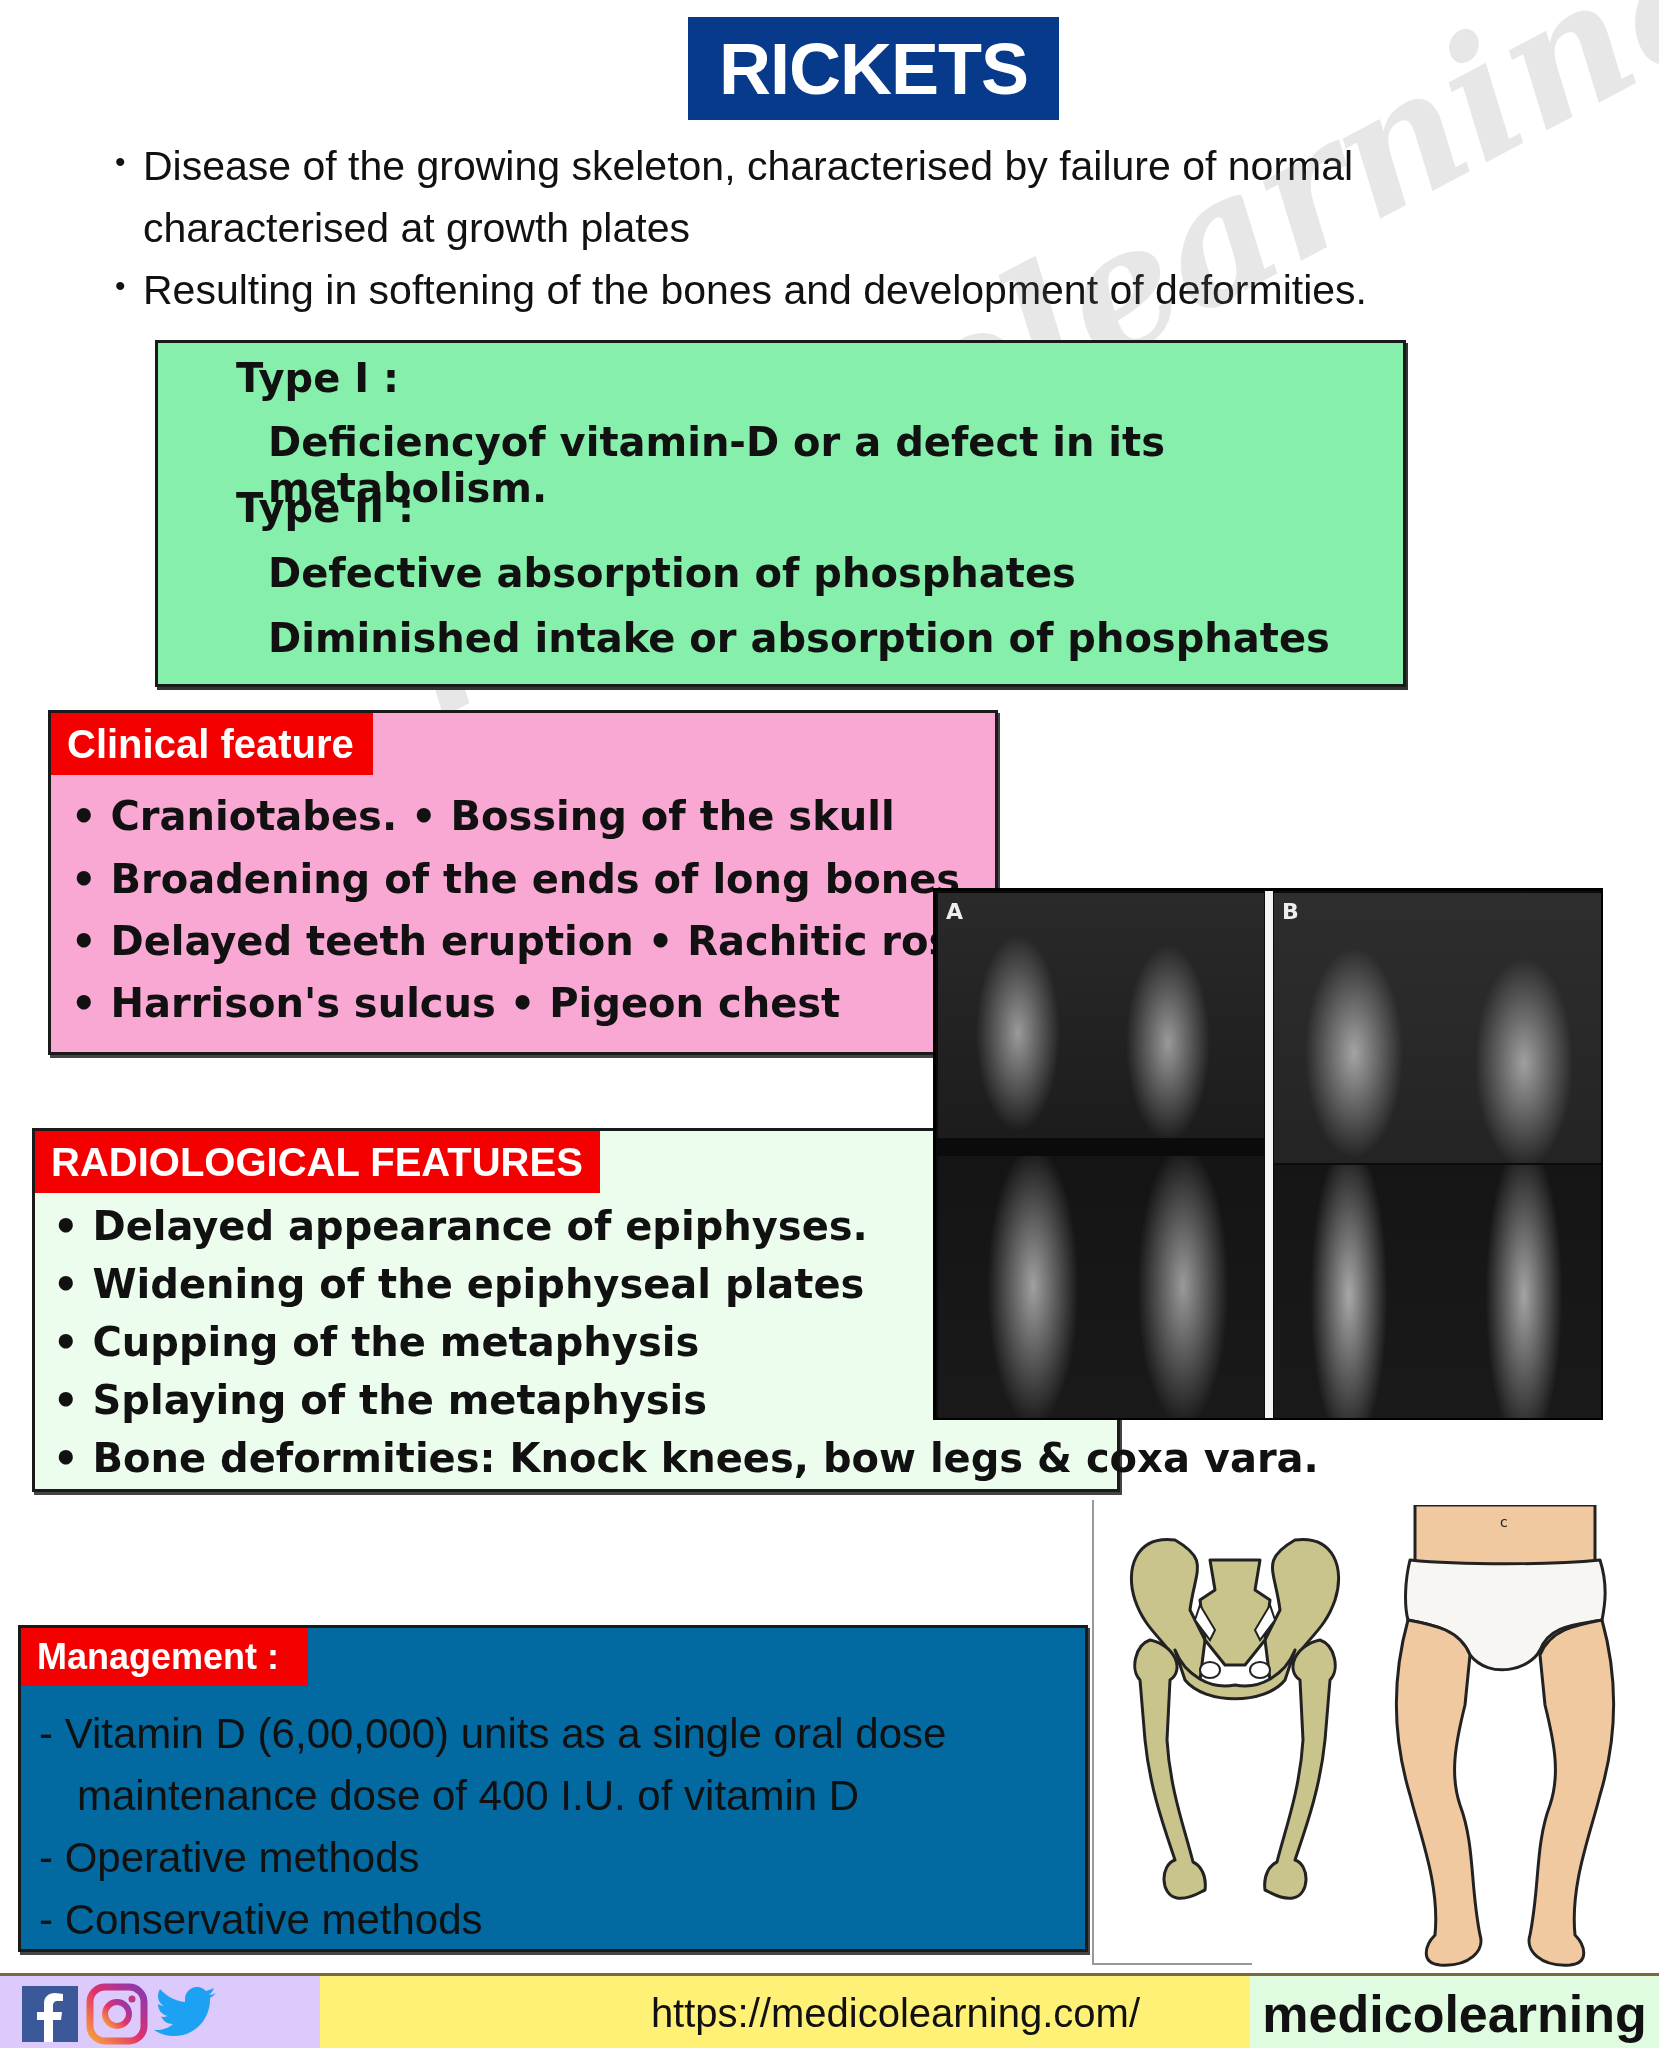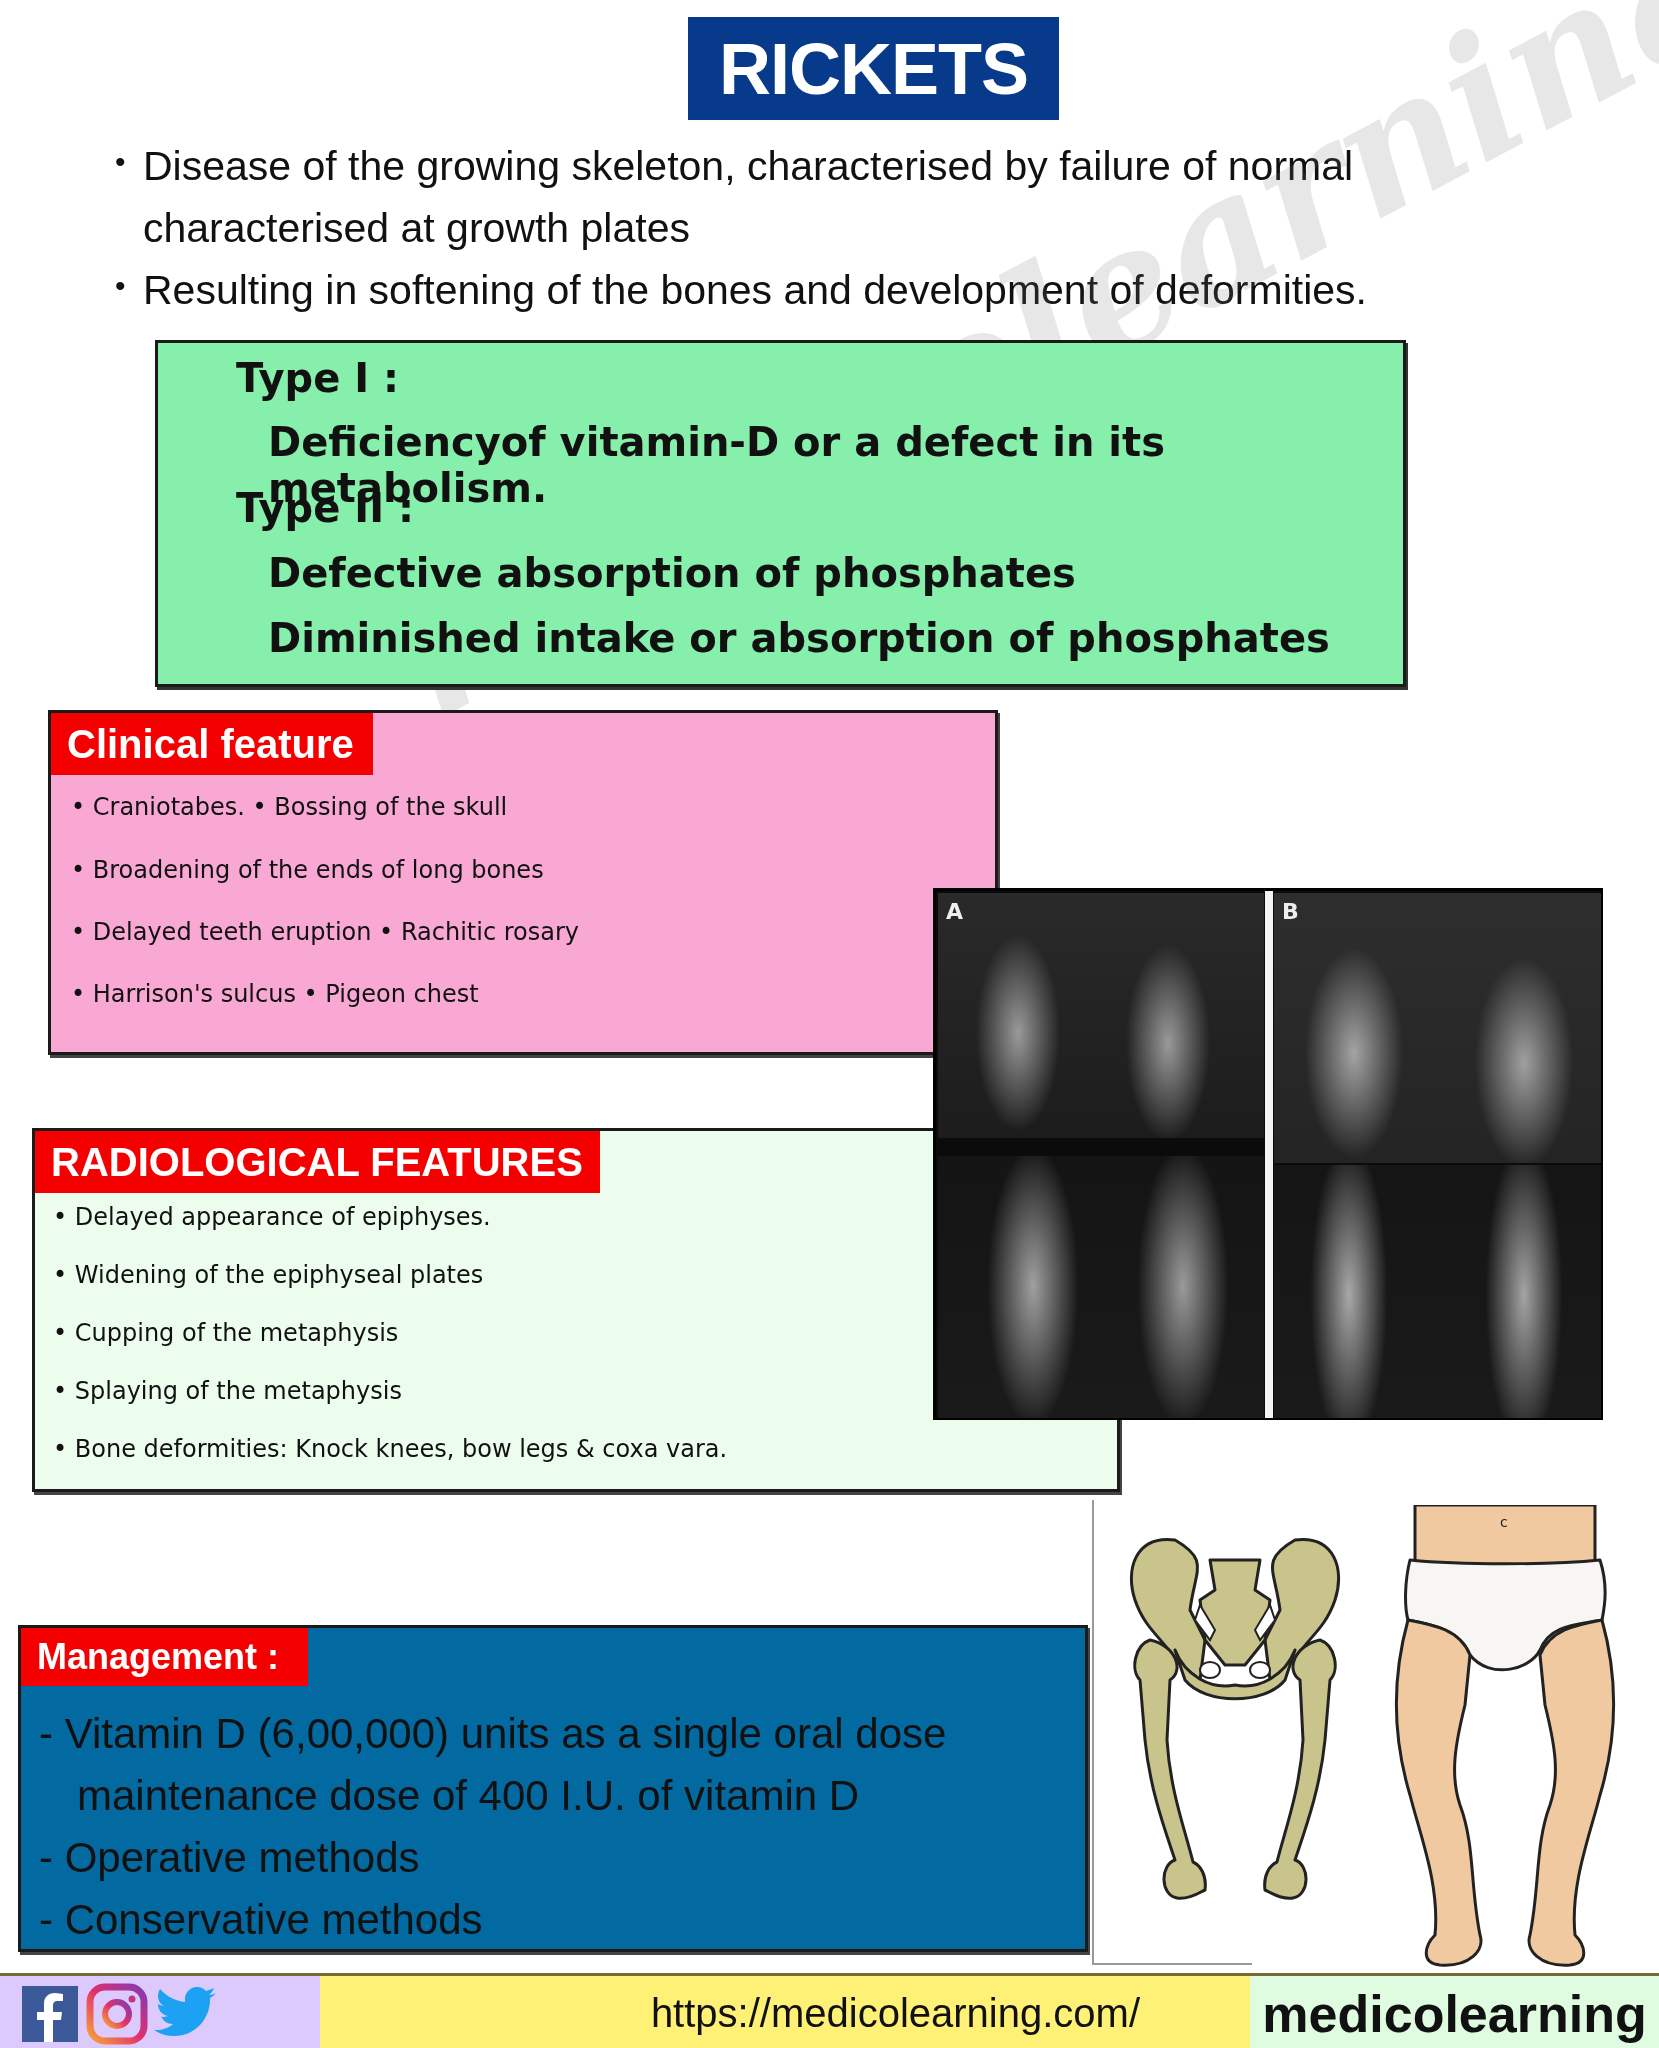--- a/index.html
+++ b/index.html
@@ -17,21 +17,21 @@
   .type-box { left:155px; top:340px; width:1251px; height:347px; background:#86efac;
               border:3px solid #1a1a1a; box-sizing:border-box; box-shadow:2px 3px 0 #333; }
   .type-box .t { position:absolute; font-weight:700; font-size:40px; }
   .sect { border:3px solid #1a1a1a; box-sizing:border-box; box-shadow:2px 3px 0 #444; }
   .sect-head { position:absolute; left:0; top:0; background:#f40000; color:#fff;
                font-family:"Liberation Sans", sans-serif; font-weight:700;
                display:flex; align-items:center; padding:0 16px; box-sizing:border-box; }
   .clinical { left:48px; top:710px; width:950px; height:345px; background:#f9a8d4; }
   .radio { left:32px; top:1128px; width:1088px; height:364px; background:#ecfdee; }
   .mgmt { left:18px; top:1625px; width:1070px; height:327px; background:#0369a1; }
-  .li { position:absolute; font-weight:400; font-size:24px; white-space:nowrap; }
+  .li { position:absolute; font-weight:700; font-size:40px; white-space:nowrap; }
   .mli { position:absolute; font-family:"Liberation Sans", sans-serif; font-size:42px; white-space:nowrap; }
   .xray { left:933px; top:888px; width:670px; height:532px; background:#0b0b0b; border:3px solid #000;
           box-sizing:border-box; }
   .xray .panel { position:absolute; overflow:hidden; }
   .xray .lbl { position:absolute; color:#eee; font-weight:700; font-size:22px; }
   .watermark { left:360px; top:580px; font-family:"DejaVu Serif", serif; font-style:italic; font-weight:700;
                font-size:170px; color:rgba(120,120,120,0.18); transform:rotate(-28deg);
                transform-origin:left top; white-space:nowrap; }
   .footer { left:0; top:1973px; width:1659px; height:75px; border-top:3px solid #7a6a3a; }
   .f-social { position:absolute; left:0; top:0; width:320px; height:75px; background:#dccafc;

